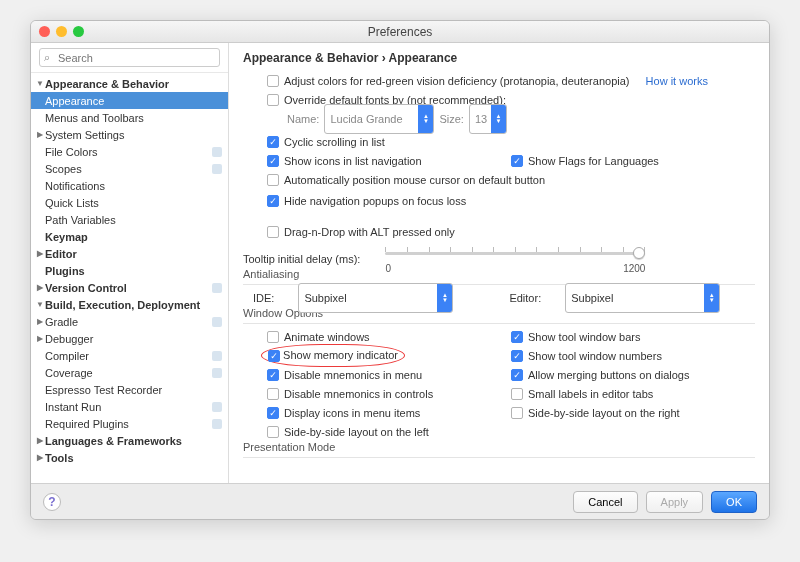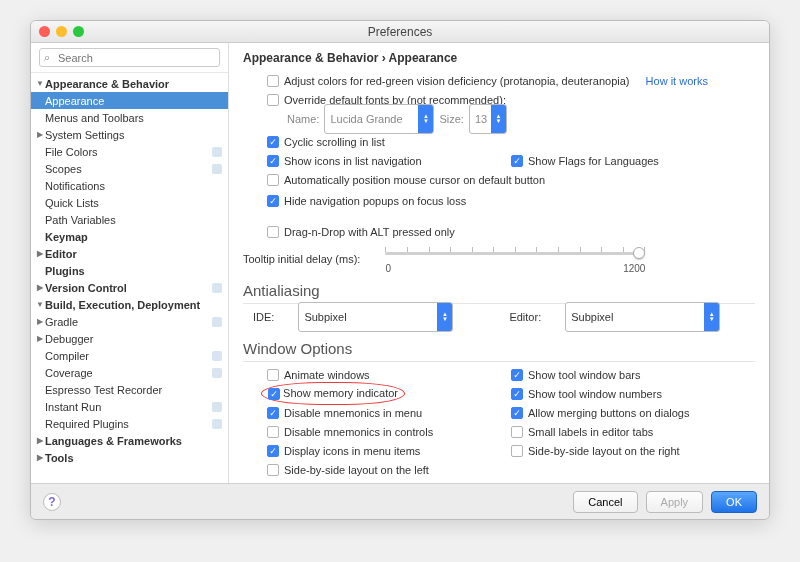--- a/index.html
+++ b/index.html
@@ -31,21 +31,21 @@
 .cb.checked::after{content:"✓"}
 .link{color:#2b6cd0}
 .select{height:30px;border:1px solid #bbb;border-radius:3px;background:#fff;font-size:11px;padding:0 12px 0 5px;position:relative;display:inline-flex;align-items:center;min-width:60px}
 .sel-arrows{position:absolute;right:0;top:0;bottom:0;width:15px;background:#3b82f6;border-radius:0 2px 2px 0;display:flex;flex-direction:column;align-items:center;justify-content:center;color:#fff;font-size:6px;line-height:5px}
 .muted{color:#888}
 .slider-track{position:relative;height:20px;width:260px}
 .slider-line{position:absolute;top:9px;left:0;right:0;height:3px;background:#d0d0d0;border-radius:2px}
 .slider-knob{position:absolute;top:4px;right:0;width:12px;height:12px;border-radius:50%;background:#fff;border:1px solid #aaa;box-shadow:0 1px 1px rgba(0,0,0,.2)}
 .ticks{position:absolute;top:4px;left:0;right:0;display:flex;justify-content:space-between}
 .ticks span{width:1px;height:5px;background:#bbb}
-.sec-label{color:#555;font-size:15px;margin-top:14px;margin-bottom:4px}
+.sec-label{color:#555;font-size:11px;margin-top:0;margin-bottom:4px}
 hr{border:none;border-top:1px solid #e4e4e4;margin:3px 0}
 .two-col{display:flex;gap:0}
 .two-col>div{flex:1}
 .highlight{border:1.5px solid #ec3a3a;border-radius:50%/60%;padding:4px 6px;margin-left:-6px}
 .footer{height:36px;border-top:1px solid #d0d0d0;background:#ececec;display:flex;align-items:center;padding:0 12px;gap:8px}
 .help{width:18px;height:18px;border:1px solid #bbb;border-radius:50%;background:#fff;color:#7a6fd0;font-size:12px;text-align:center;line-height:16px;font-weight:bold}
 .btn{height:22px;padding:0 14px;border:1px solid #bbb;border-radius:4px;background:linear-gradient(#fdfdfd,#f0f0f0);font-size:11px}
 .btn.primary{background:linear-gradient(#5aa7ff,#1e73e8);border-color:#1e62c8;color:#fff;font-weight:500}
 .btn.disabled{color:#aaa}
 </style>

